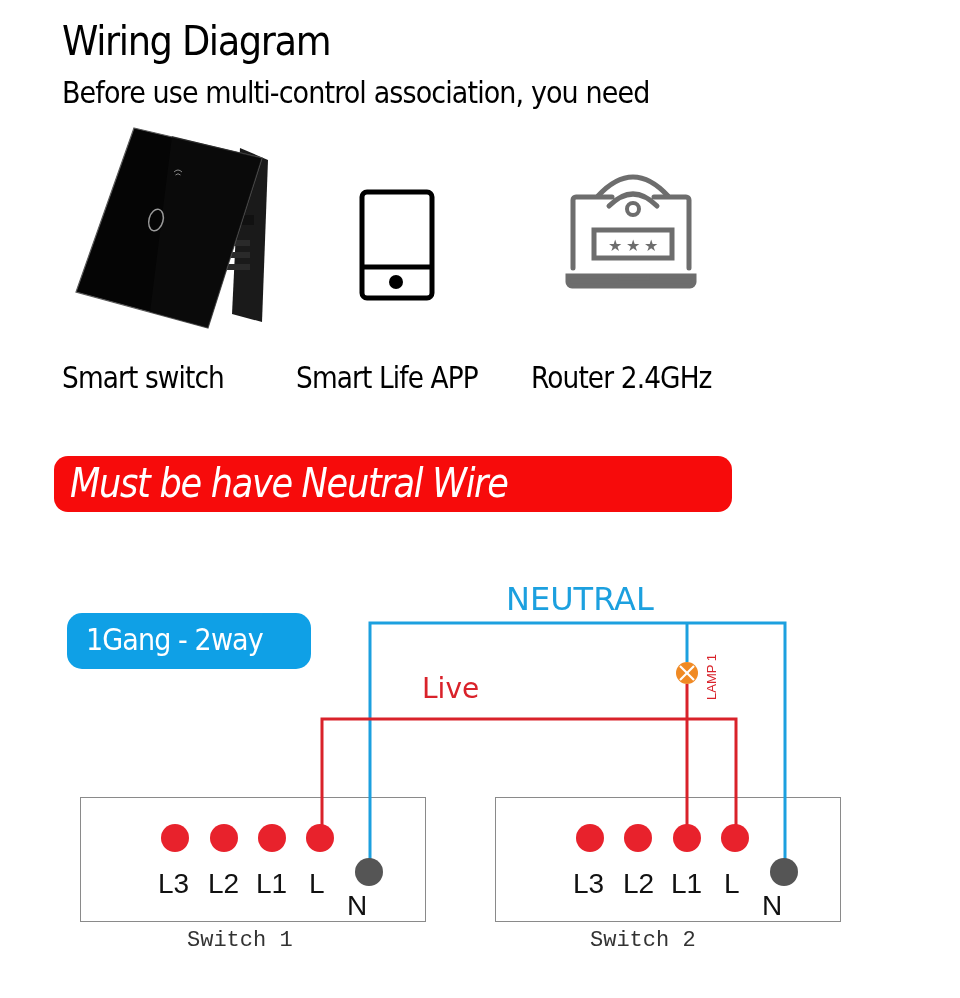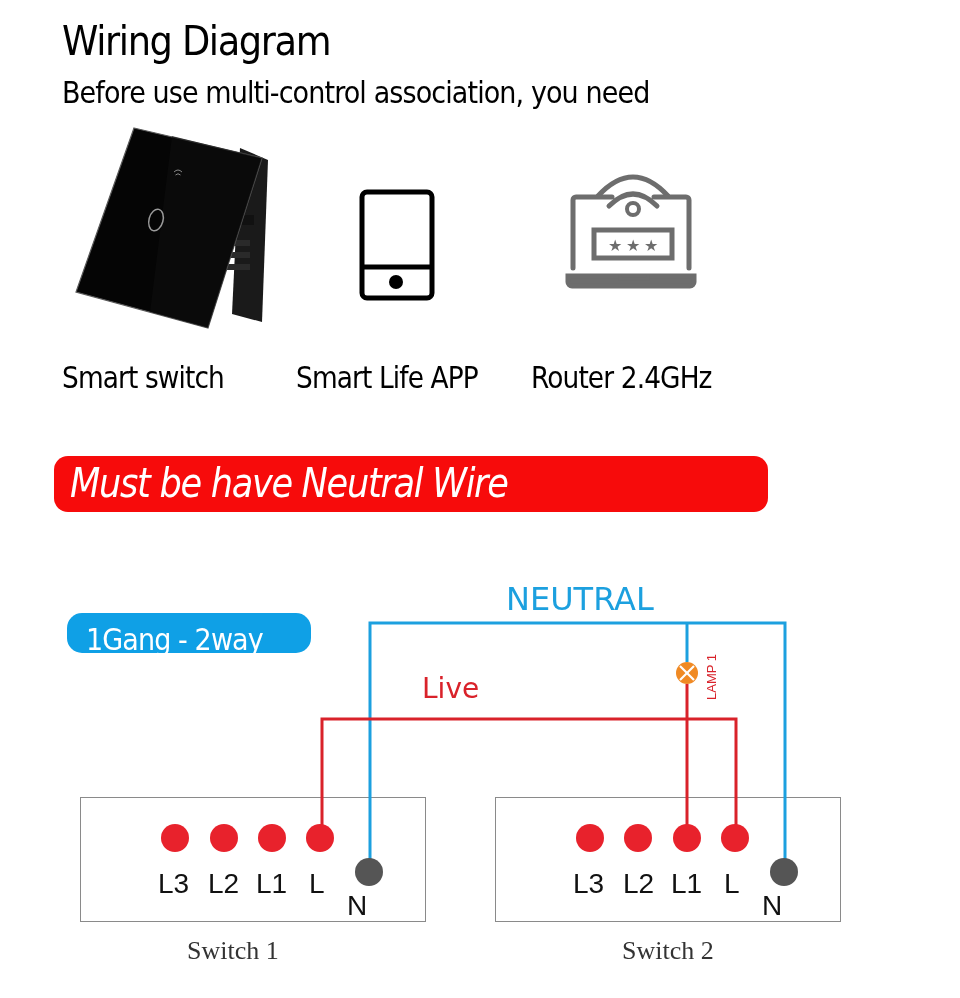--- a/index.html
+++ b/index.html
@@ -1,30 +1,30 @@
 <!DOCTYPE html>
 <html><head>
 <meta charset="utf-8">
 <style>
   html, body { margin:0; padding:0; background:#fff; }
   body { width:960px; height:998px; position:relative; overflow:hidden; font-family:"Liberation Sans", sans-serif; color:#000; }
   .abs { position:absolute; }
   .title { left:62px; top:18px; font-size:40px; font-family:"DejaVu Sans", sans-serif; font-weight:400; letter-spacing:-1.5px; transform:scaleX(0.92); transform-origin:left; white-space:nowrap; }
   .subtitle { left:62px; top:75px; font-size:30px; font-family:"DejaVu Sans", sans-serif; letter-spacing:-1px; transform:scaleX(0.9); transform-origin:left; white-space:nowrap; }
   .item-label { top:360px; font-size:30px; font-family:"DejaVu Sans", sans-serif; letter-spacing:-1px; transform:scaleX(0.88); transform-origin:left; white-space:nowrap; }
-  .banner { left:54px; top:456px; width:678px; height:56px; background:#f70b0b; border-radius:14px;padding-left:36px; }
+  .banner { left:54px; top:456px; width:678px; height:56px; background:#f70b0b; border-radius:14px; }
   .banner span { position:absolute; left:16px; top:4px; font-size:40px; font-style:italic; color:#fff; font-family:"DejaVu Sans", sans-serif; letter-spacing:-1.5px; transform:scaleX(0.88); transform-origin:left; white-space:nowrap; }
-  .badge { left:67px; top:613px; width:244px; height:40px; background:#0fa0e6; border-radius:15px; }
+  .badge { left:67px; top:613px; width:244px; height:56px; background:#0fa0e6; border-radius:15px; }
   .badge span { position:absolute; left:19px; top:9px; font-size:30px; color:#fff; font-family:"DejaVu Sans", sans-serif; letter-spacing:-1px; transform:scaleX(0.9); transform-origin:left; white-space:nowrap; }
   .neutral-label { left:482px; top:580px; font-size:32px; color:#1ca0df; font-family:"DejaVu Sans", sans-serif; letter-spacing:0px; white-space:nowrap;margin-left:24px; }
   .live-label { left:422px; top:672px; font-size:28px; color:#d9222a; font-family:"DejaVu Sans", sans-serif; white-space:nowrap; }
   .lamp-label { left:690px; top:658px; font-size:13px; color:#d9222a; transform:rotate(-90deg); transform-origin:left top; white-space:nowrap; font-family:"Liberation Sans", sans-serif; }
   .switch-box { border:1.5px solid #8a8a8a; background:#fff; }
   .term-label { font-size:28px; color:#111; font-family:"Liberation Sans", sans-serif; white-space:nowrap; }
-  .switch-name { font-size:26px; color:#333; font-family:Liberation Serif, serif; white-space:nowrap;margin-top:8px; }
+  .switch-name { font-size:22px; color:#333; font-family:Liberation Mono, monospace; white-space:nowrap; }
   svg { position:absolute; left:0; top:0; }
 </style>
 </head>
 <body>
 
 <div class="abs title">Wiring Diagram</div>
 <div class="abs subtitle">Before use multi-control association, you need</div>
 
 <svg width="960" height="998">
   <g>
@@ -126,13 +126,13 @@
 <div class="abs term-label" style="left:256px;top:868px;">L1</div>
 <div class="abs term-label" style="left:309px;top:868px;">L</div>
 <div class="abs term-label" style="left:347px;top:890px;">N</div>
 <div class="abs switch-name" style="left:187px;top:928px;">Switch 1</div>
 
 <div class="abs term-label" style="left:573px;top:868px;">L3</div>
 <div class="abs term-label" style="left:623px;top:868px;">L2</div>
 <div class="abs term-label" style="left:671px;top:868px;">L1</div>
 <div class="abs term-label" style="left:724px;top:868px;">L</div>
 <div class="abs term-label" style="left:762px;top:890px;">N</div>
-<div class="abs switch-name" style="left:622px;top:928px;text-align:right;">Switch 2</div>
+<div class="abs switch-name" style="left:590px;top:928px;text-align:right;">Switch 2</div>
 
 </body></html>

